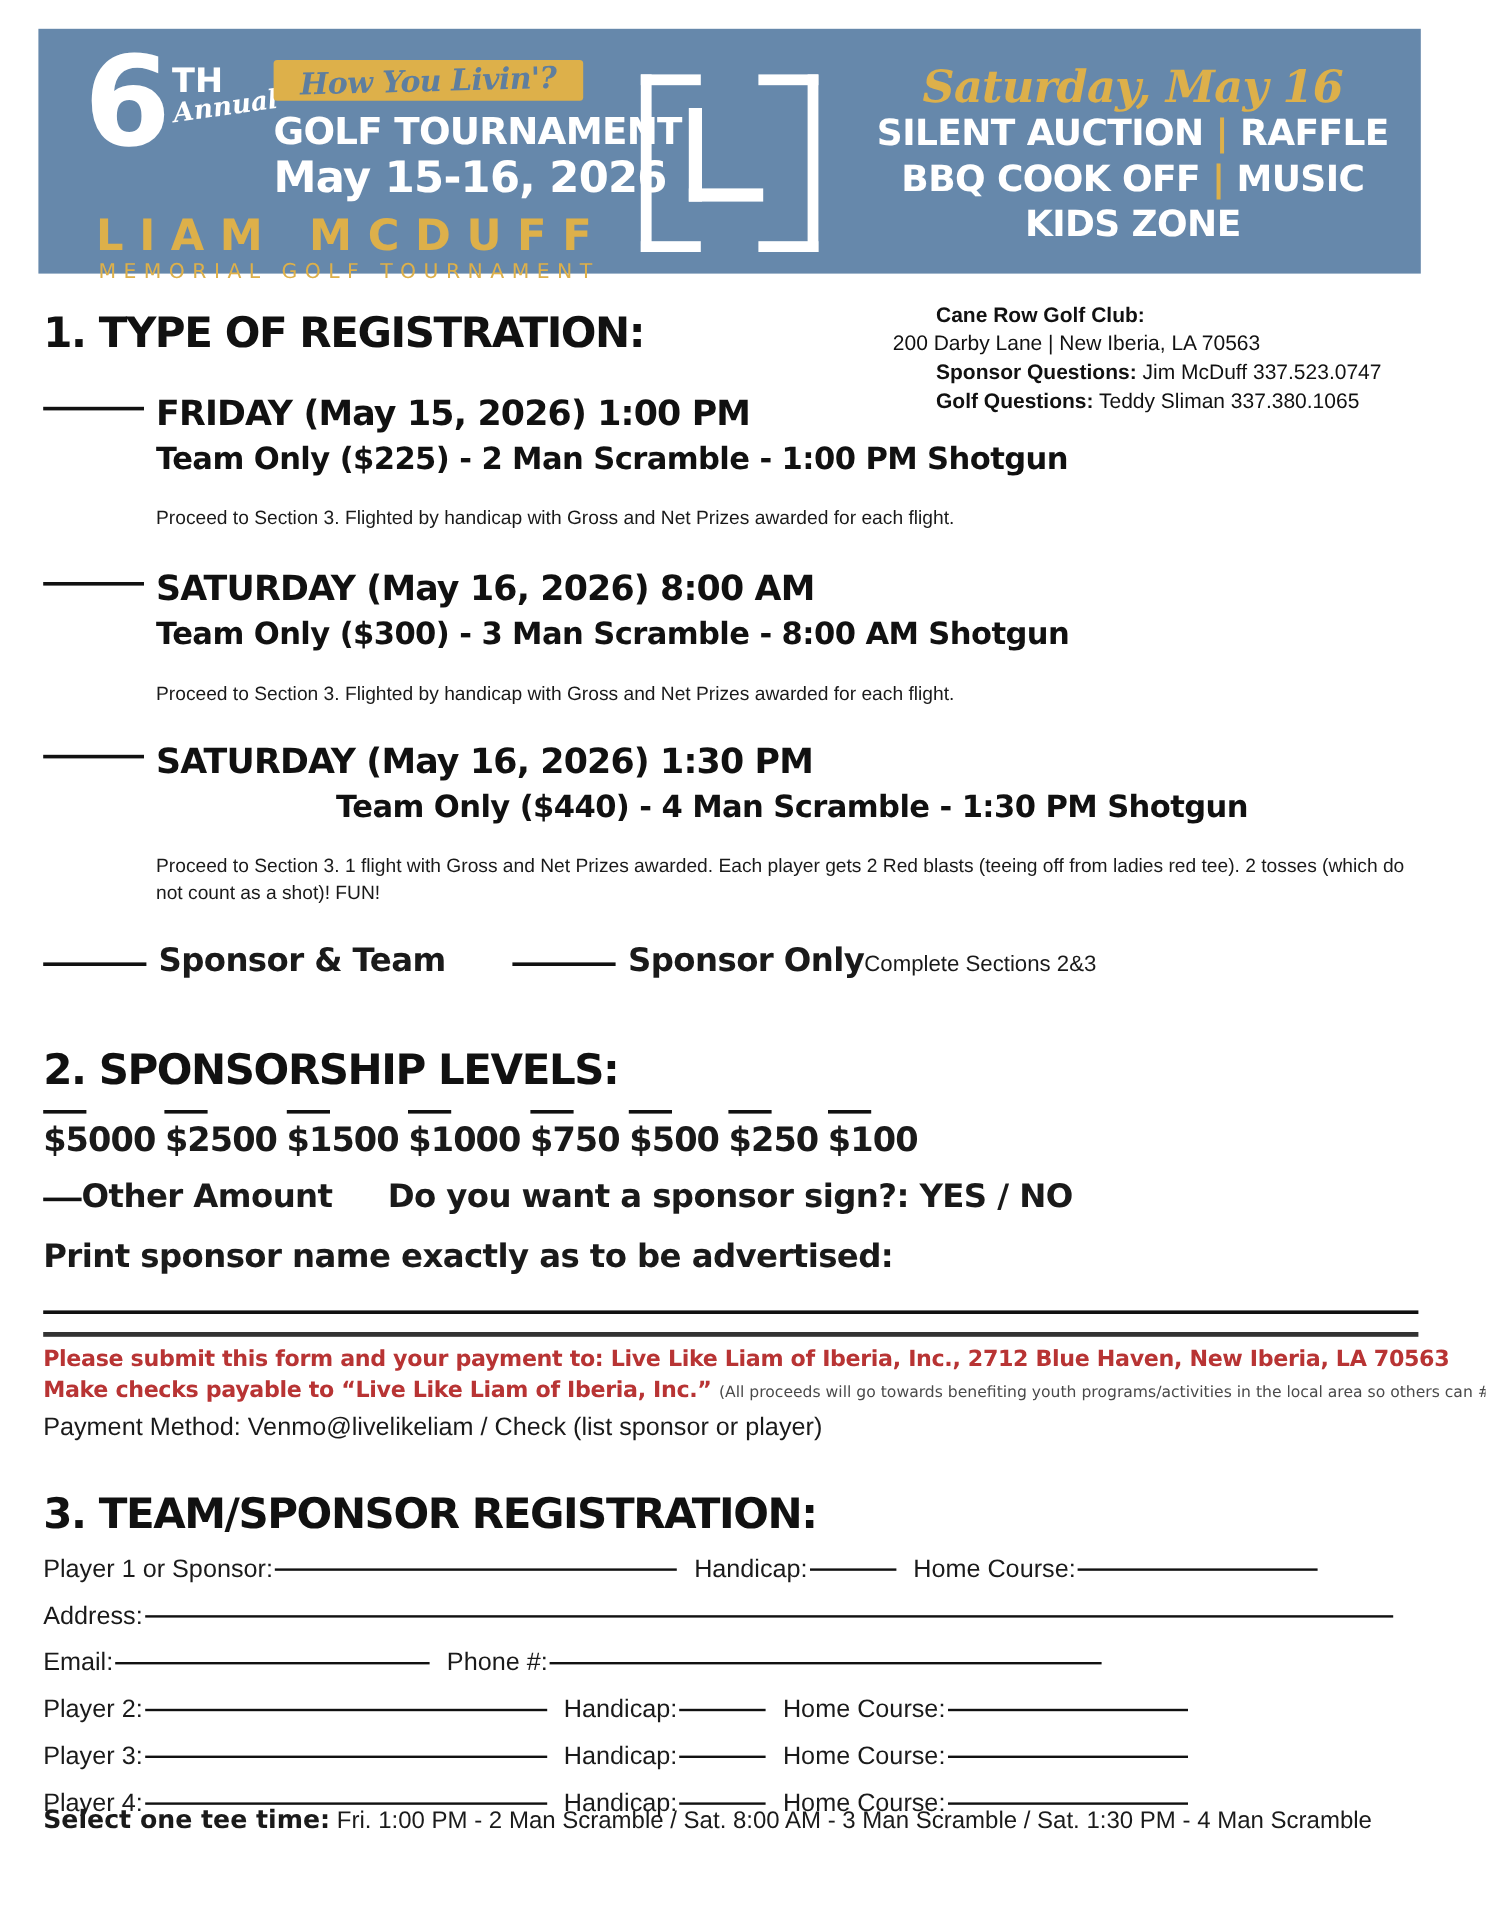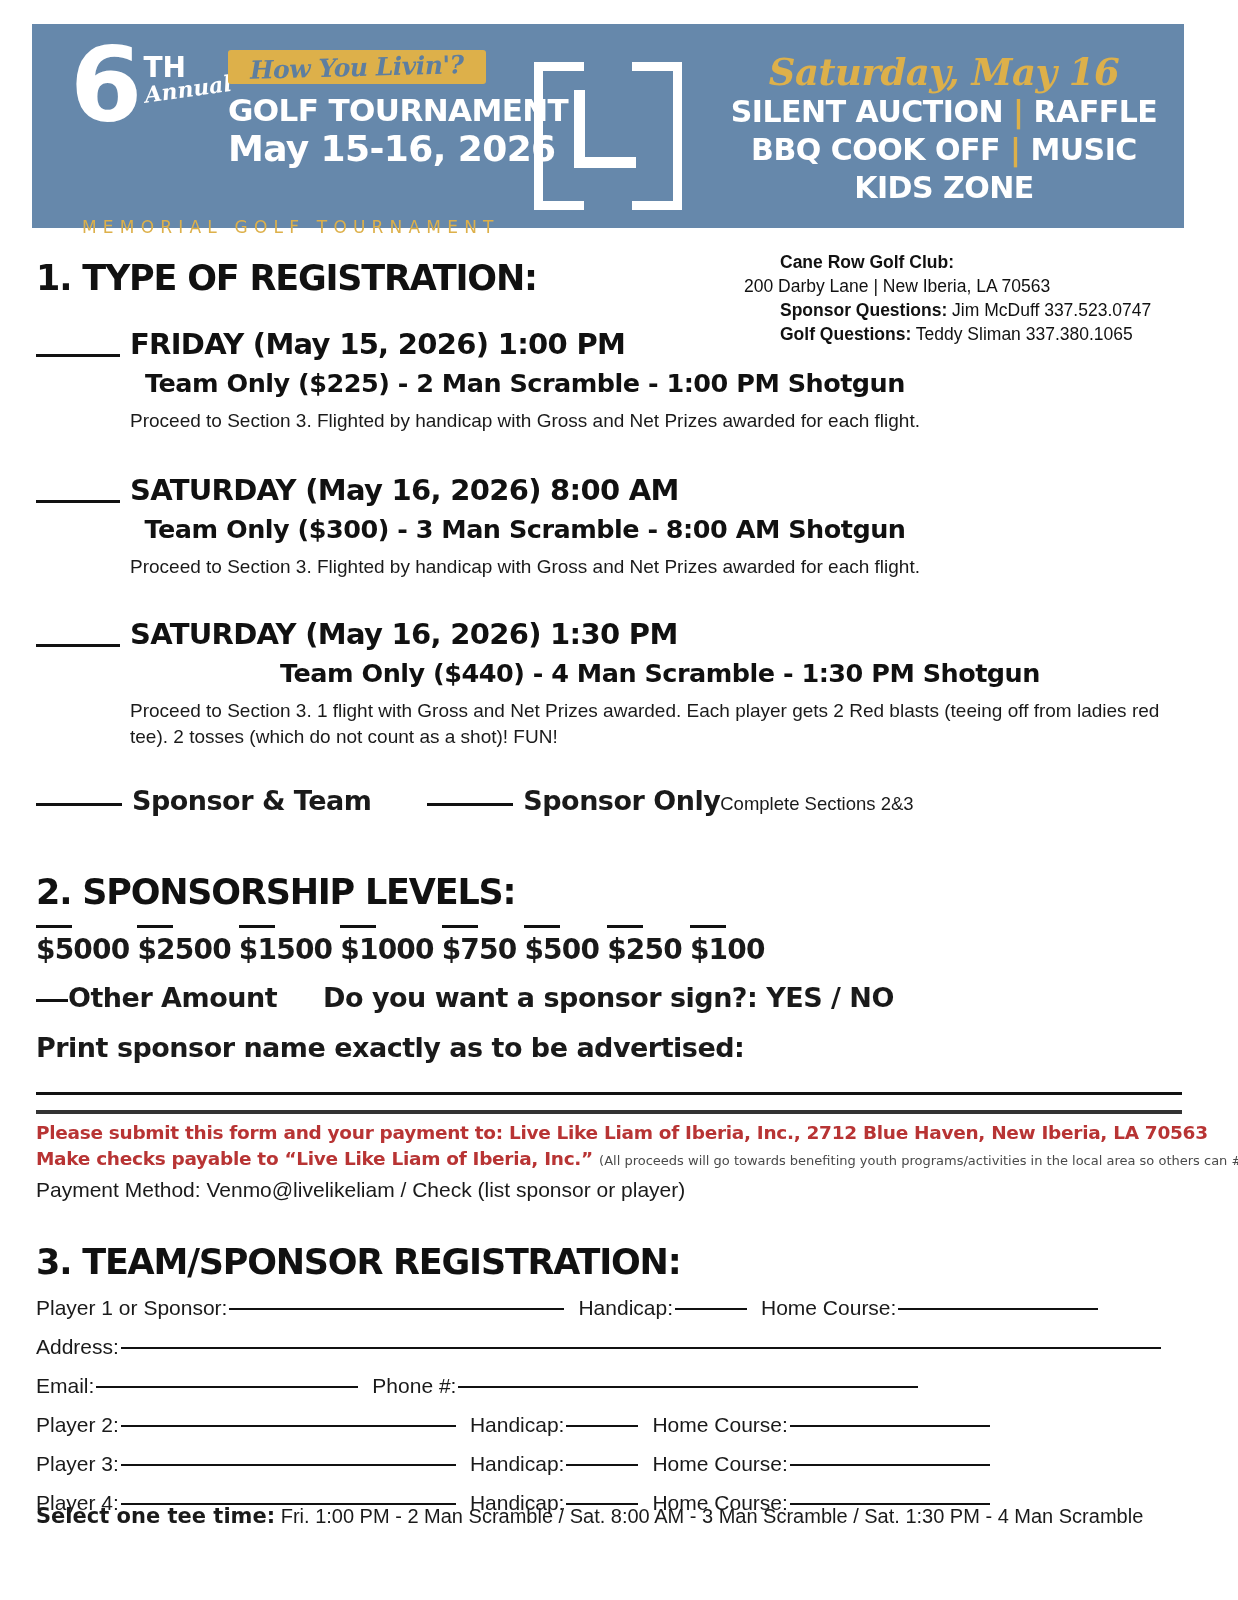--- a/index.html
+++ b/index.html
@@ -245,21 +245,21 @@
   .contact b { font-weight: bold; margin-left: 36px; }
 
   
   .opt { position: absolute; left: 36px; }
   #opt1 { top: 327px; }
   #opt2 { top: 473px; }
   #opt3 { top: 617px; }
 
   .opt-title-row {
     display: flex;
-    align-items: flex-end;
+    align-items: center;
   }
   .blank-line {
     display: inline-block;
     width: 84px;
     border-bottom: 3px solid #111111;
     margin-right: 10px;
     position: relative;
     top: -4px;
   }
   .opt-title {
@@ -276,22 +276,22 @@
     font-family: "DejaVu Sans", sans-serif;
     font-weight: bold;
     font-size: 25.5px;
     letter-spacing: -0.5px;
     color: #111111;
     white-space: nowrap;
     text-align: center;
   }
   .opt-desc {
     margin-left: 94px;
-    margin-top: 10px;
-    font-size: 19px;
+    margin-top: 24px;
+    font-size: 16px;
     line-height: 1.35;
     color: #1a1a1a;
     max-width: 1060px;
   }
 
   
   .sponsor-row {
     position: absolute;
     left: 36px;
     top: 785px;
@@ -488,20 +488,21 @@
           <div class="annual">Annual</div>
         </span>
       </div>
 
       <div class="howyou-wrap">
         <span class="howyou">How You Livin'?</span>
       </div>
 
       <div class="golf-tourn">GOLF TOURNAMENT</div>
       <div class="banner-date">May 15-16, 2026</div>
+      <div class="liam-mcduff">LIAM MCDUFF</div>
       <div class="memorial">MEMORIAL GOLF TOURNAMENT</div>
     </div>
 
     <div class="logo-mark">
       <div class="brk-left"></div>
       <div class="brk-right"></div>
       <div class="brk-top-l"></div>
       <div class="brk-top-r"></div>
       <div class="brk-bot-l"></div>
       <div class="brk-bot-r"></div>

